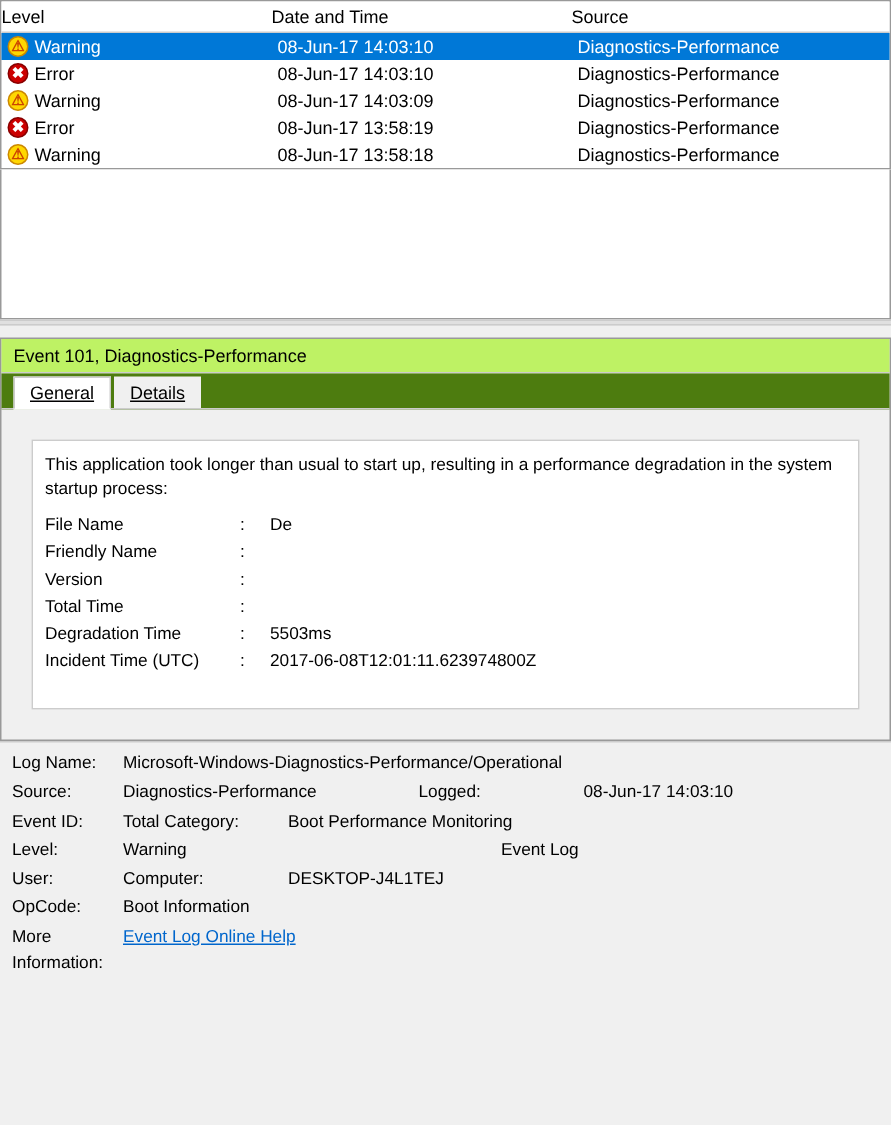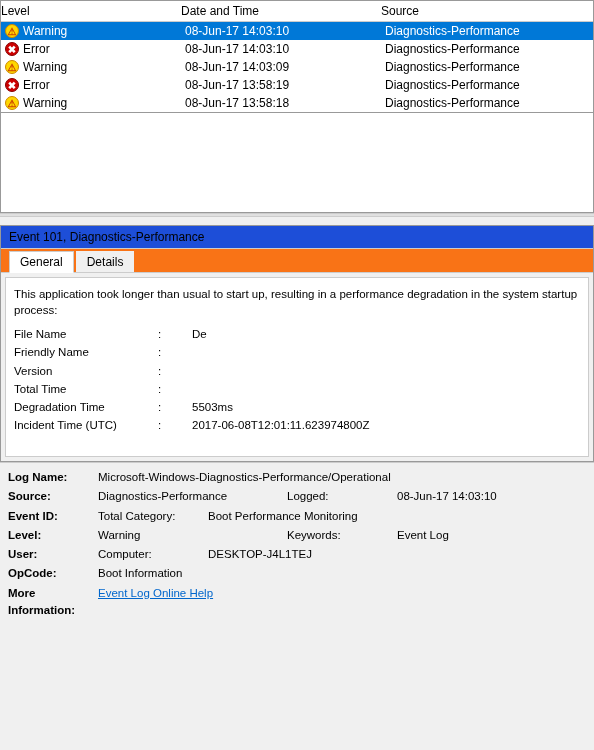--- a/index.html
+++ b/index.html
@@ -101,31 +101,32 @@
     }
 
     
     .event-detail-section {
       margin-top: 8px;
       border: 1px solid #999;
       background: #f0f0f0;
     }
 
     .event-detail-title {
-      background: #1d4ed8;
+      background: #bef264;
       padding: 4px 8px;
       font-size: 12px;
       border-bottom: 1px solid #ccc;
     }
 
     .tabs-bar {
       display: flex;
-      background: #f97316;
+      background: #4d7c0f;
       border-bottom: 1px solid #ccc;
       padding: 2px 8px 0;
+      text-decoration: underline;
     }
 
     .tab {
       padding: 3px 10px;
       border: 1px solid transparent;
       border-bottom: none;
       cursor: pointer;
       background: #f0f0f0;
       font-size: 12px;
       margin-right: 2px;
@@ -136,40 +137,39 @@
       border-color: #ccc;
       border-bottom: 1px solid #fff;
       margin-bottom: -1px;
       z-index: 1;
       position: relative;
     }
 
     .detail-content {
       background: #fff;
       border: 1px solid #ccc;
-      margin: 4px;
+      margin: 20px;
       padding: 8px;
       min-height: 180px;
     }
 
     .detail-description {
       font-size: 11.5px;
       margin-bottom: 8px;
       line-height: 1.4;
     }
 
     .detail-fields {
       font-size: 11.5px;
     }
 
     .field-row {
       display: flex;
       margin-bottom: 1px;
       line-height: 1.5;
-      gap: 14px;
     }
 
     .field-name {
       width: 130px;
       color: #000;
     }
 
     .field-colon {
       width: 20px;
     }
@@ -186,23 +186,23 @@
       font-size: 11.5px;
     }
 
     .meta-row {
       display: flex;
       margin-bottom: 2px;
       line-height: 1.5;
     }
 
     .meta-label {
-      width: 90px;
-      color: #000;
-      font-weight: bold;
+      width: 74px;
+      color: #000;
+      font-weight: normal;
     }
 
     .meta-value {
       flex: 1;
       color: #000;
     }
 
     .meta-right {
       display: flex;
       flex: 1;
@@ -354,21 +354,20 @@
     <div class="meta-right">
       <div class="meta-label-right">Total Category:</div>
       <div class="meta-value-right">Boot Performance Monitoring</div>
     </div>
   </div>
 
   <div class="meta-row">
     <div class="meta-label">Level:</div>
     <div class="meta-right">
       <div class="meta-value">Warning</div>
-      <div class="meta-label-right">Keywords:</div>
       <div class="meta-value-right">Event Log</div>
     </div>
   </div>
 
   <div class="meta-row">
     <div class="meta-label">User:</div>
     <div class="meta-right">
       <div class="meta-label-right">Computer:</div>
       <div class="meta-value-right">DESKTOP-J4L1TEJ</div>
     </div>

